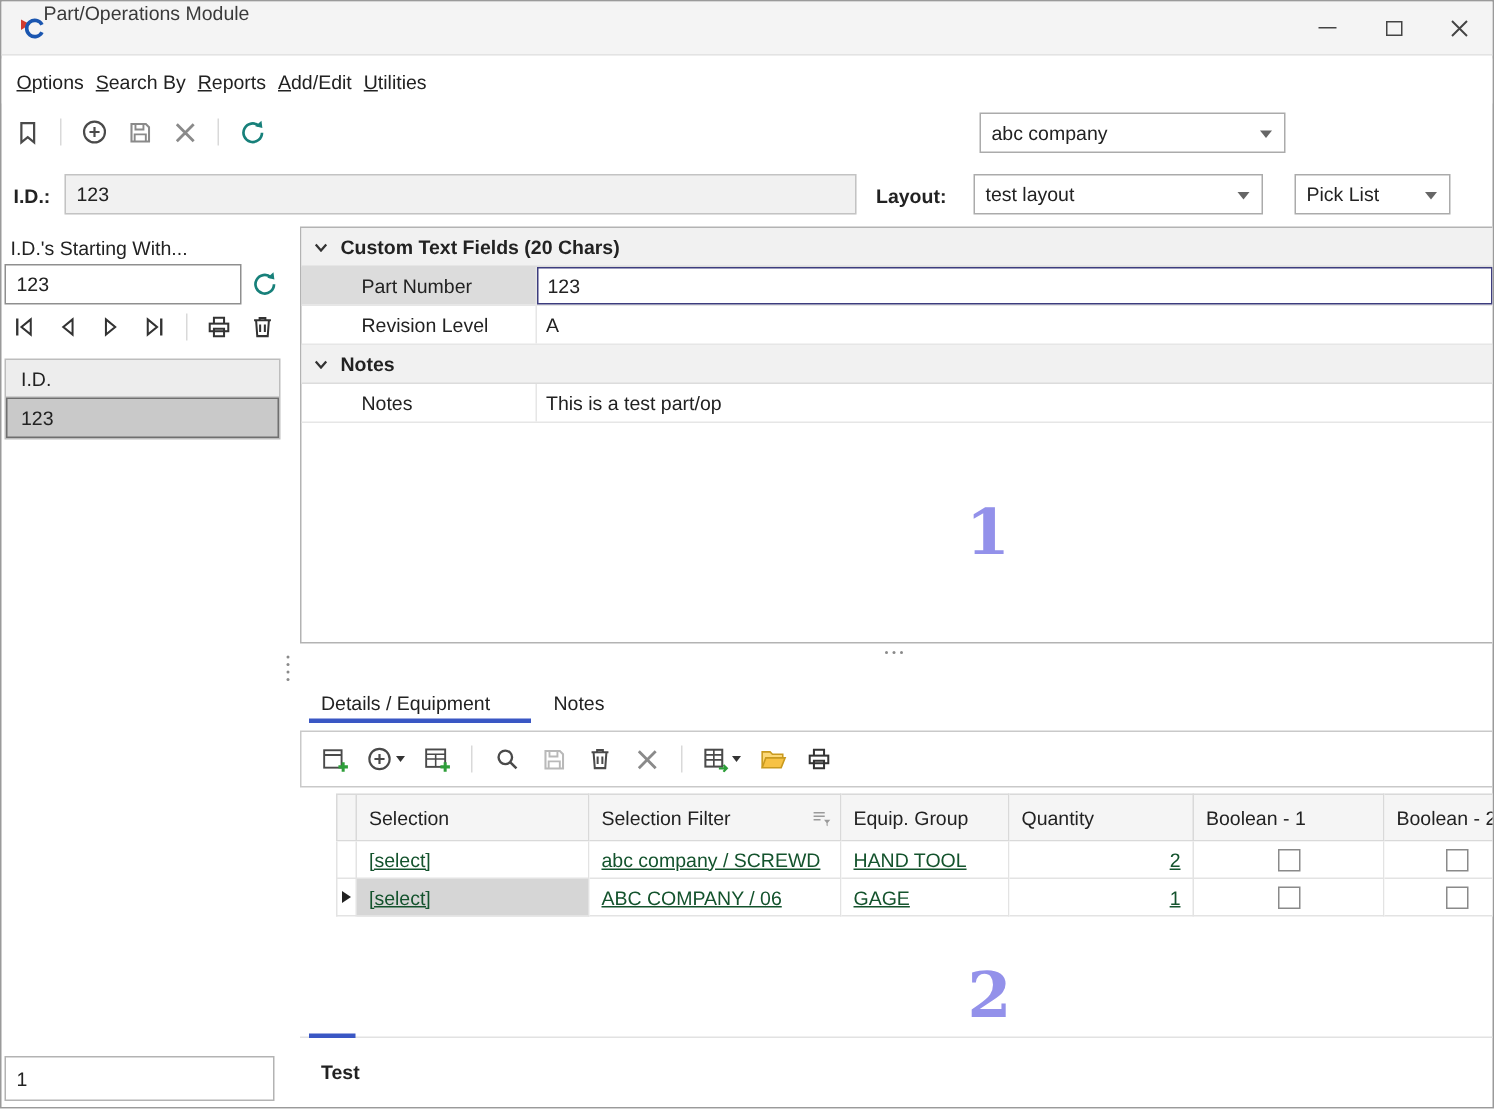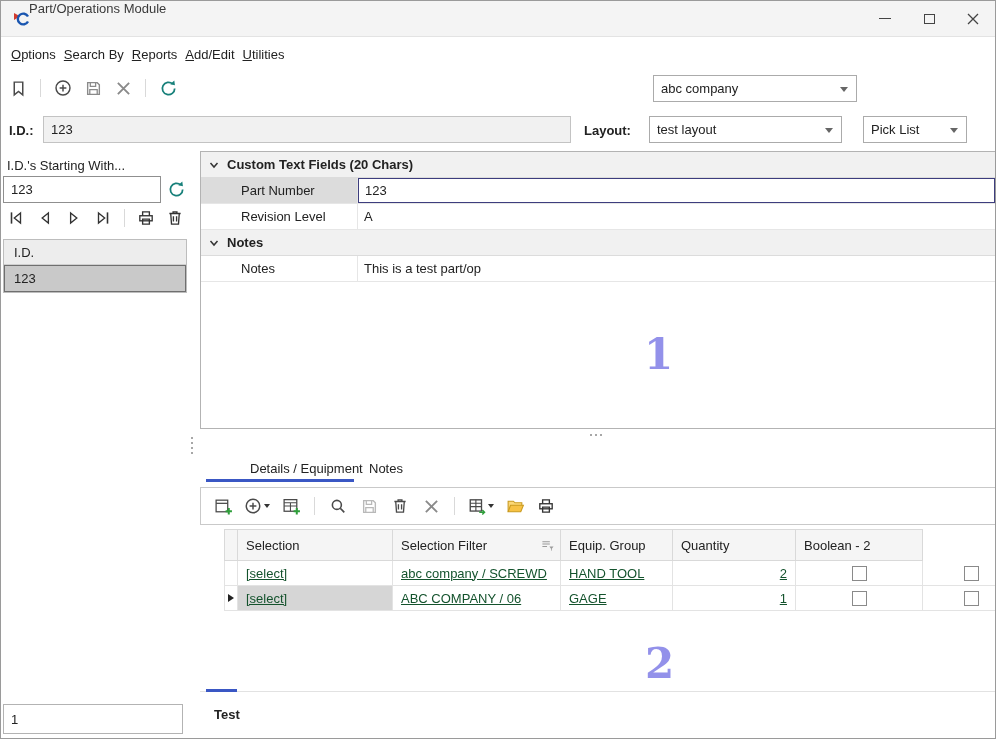--- a/index.html
+++ b/index.html
@@ -256,21 +256,21 @@
       <i></i>
       <i></i>
     </div>
   <div class="grip-dots-v">
       <i></i>
       <i></i>
       <i></i>
       <i></i>
     </div>
 
-  <div class="tab" style="left:213px;margin-left:36px;">Details / Equipment</div>
+  <div class="tab" style="left:213px;">Details / Equipment</div>
   <div class="tab" style="left:368px;">Notes</div>
   <div class="tab-underline"></div>
 
   <div class="toolbar2">
     <span class="tb-icon">
       <svg width="19" height="19" viewBox="0 0 18 18">
           <rect x="2" y="3" width="11" height="11" fill="none" stroke="#4a4a4a" stroke-width="1.2"></rect>
           <path d="M2 6h11" stroke="#4a4a4a" stroke-width="1.2"></path>
           <path d="M14 10.5v6M11 13.5h6" stroke="#2e9e3a" stroke-width="1.9"></path>
         </svg>
@@ -343,20 +343,21 @@
       <div>Selection</div>
       <div style="justify-content:space-between;padding-right:6px;">
         <span>Selection Filter</span>
         <svg width="13" height="13" viewBox="0 0 14 14">
             <path d="M1.5 3h8M1.5 5.5h8M1.5 8h5" stroke="#9a9a9a" stroke-width="1.1"></path>
             <path d="M9 8h4.5L11.6 10.4v2.4l-0.8-0.6v-1.8z" fill="#9a9a9a"></path>
           </svg>
       </div>
       <div>Equip. Group</div>
       <div>Quantity</div>
+      <div>Boolean - 1</div>
       <div>Boolean - 2</div>
     </div>
 
     <div class="trow tbody-row">
       <div></div>
       <div>
           <a class="lnk">[select]</a>
         </div>
       <div>
           <a class="lnk">abc company / SCREWD</a>

